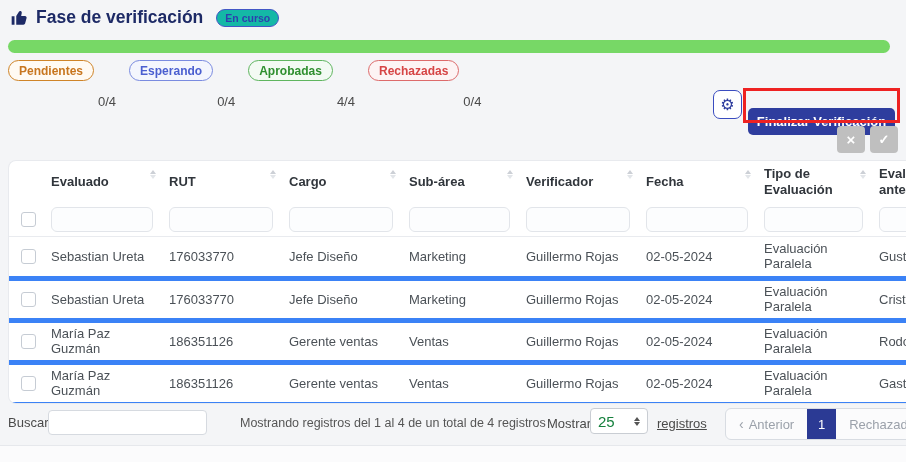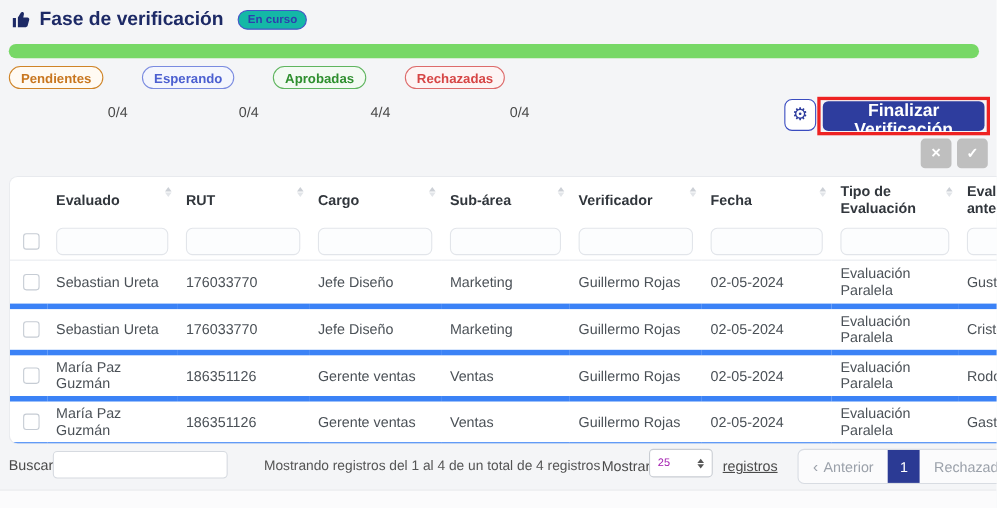--- a/index.html
+++ b/index.html
@@ -34,23 +34,23 @@
   .pill.aprobadas  { color:#2f8f2f; border-color:#5fb55f; background:#f3faf3; }
   .pill.rechazadas { color:#d64545; border-color:#dd6b6b; background:#fdf4f4; }
   .count { margin-left:1px; margin-right:10px;margin-top:34px; }
 
   
   .gear-btn { position:absolute; left:713px; top:90px; width:29px; height:29px;
     background:#fff; border:1.5px solid #3a4cc0; border-radius:7px; color:#2e3d9e;
     font-size:16px; line-height:26px; text-align:center; cursor:pointer; }
   .annotation { position:absolute; left:743px; top:88px; width:157px; height:35px;
     border:3px solid #ee2222; z-index:20; pointer-events:none; }
-  .finalize-btn { position:absolute; left:748px; top:92px; width:147px; height:27px;
+  .finalize-btn { position:absolute; left:748px; top:108px; width:147px; height:27px;
     background:#2e3d9e; border:none; border-radius:5px; color:#fff; font-weight:700;
-    font-size:16px; font-family:"Liberation Sans",sans-serif; cursor:pointer; }
+    font-size:13px; font-family:"Liberation Sans",sans-serif; cursor:pointer; }
   .sq-btn { position:absolute; top:126px; width:28px; height:27px; background:#bfbfbf;
     border:none; border-radius:4px; color:#fff; font-weight:700; cursor:pointer; }
   .sq-btn.x { left:837px; font-size:15px; }
   .sq-btn.ok { left:870px; font-size:13px; }
 
   
   .card { position:absolute; left:8px; top:160px; width:900px; height:244px;
     background:#fff; border:1px solid #e8eaee; border-right:none;
     border-radius:8px 0 0 8px; overflow:hidden; }
   table { border-collapse:collapse; table-layout:fixed; width:992px; }
@@ -70,21 +70,21 @@
 
   
   .footer-label { position:absolute; font-size:13px; color:#4a4a4a; }
   #buscar-label { left:8px; top:415px; }
   .search-box { position:absolute; left:48px; top:410px; width:159px; height:25px;
     border:1px solid #d6dae0; border-radius:4px; background:#fff; padding:0 6px; font-size:12.5px; outline:none; }
   #info-text { position:absolute; left:240px; top:416px; font-size:12.5px; color:#555;text-align:right; }
   #mostrar-label { left:547px; top:416px; }
   .select-box { position:absolute; left:590px; top:408px; width:58px; height:26px;
     border:1px solid #c9cdd3; border-radius:4px; background:#fff; display:flex;
-    align-items:center; justify-content:space-between; padding:0 7px; font-size:10px; color:#a21caf; cursor:pointer; }
+    align-items:center; justify-content:space-between; padding:0 7px; font-size:15px; color:#15803d; cursor:pointer; }
   .updown { display:flex; flex-direction:column; gap:1px; }
   .updown i { width:0; height:0; border-left:3.5px solid transparent; border-right:3.5px solid transparent; display:block; }
   .updown i.up { border-bottom:4.5px solid #555; }
   .updown i.down { border-top:4.5px solid #555; }
   #registros-label { left:657px; top:416px;text-decoration:underline; }
 
   .pagination { position:absolute; left:725px; top:408px; height:32px; display:flex;
     border:1px solid #d8dce2; border-radius:6px; overflow:hidden; background:#fbfbfc; }
   .page-btn { display:flex; align-items:center; justify-content:center; font-size:13px;
     color:#9ba1aa; padding:0 13px; cursor:pointer; gap:5px; }

